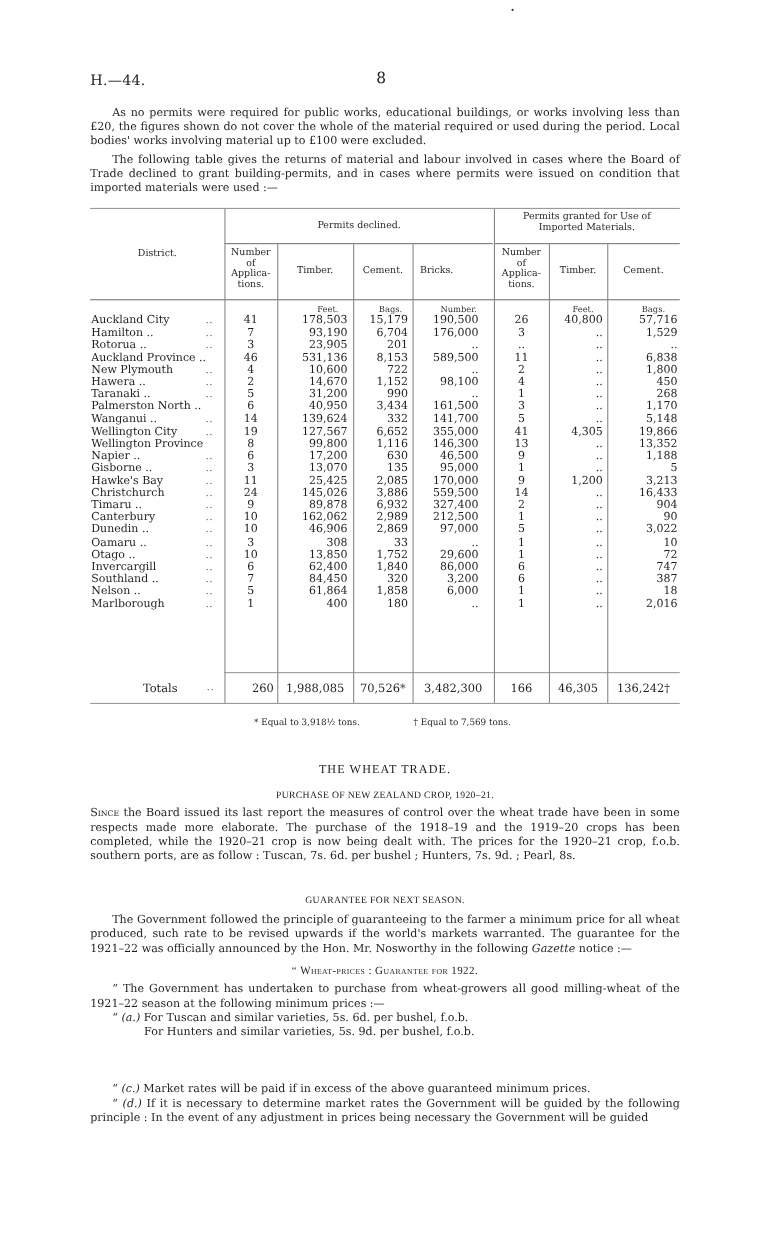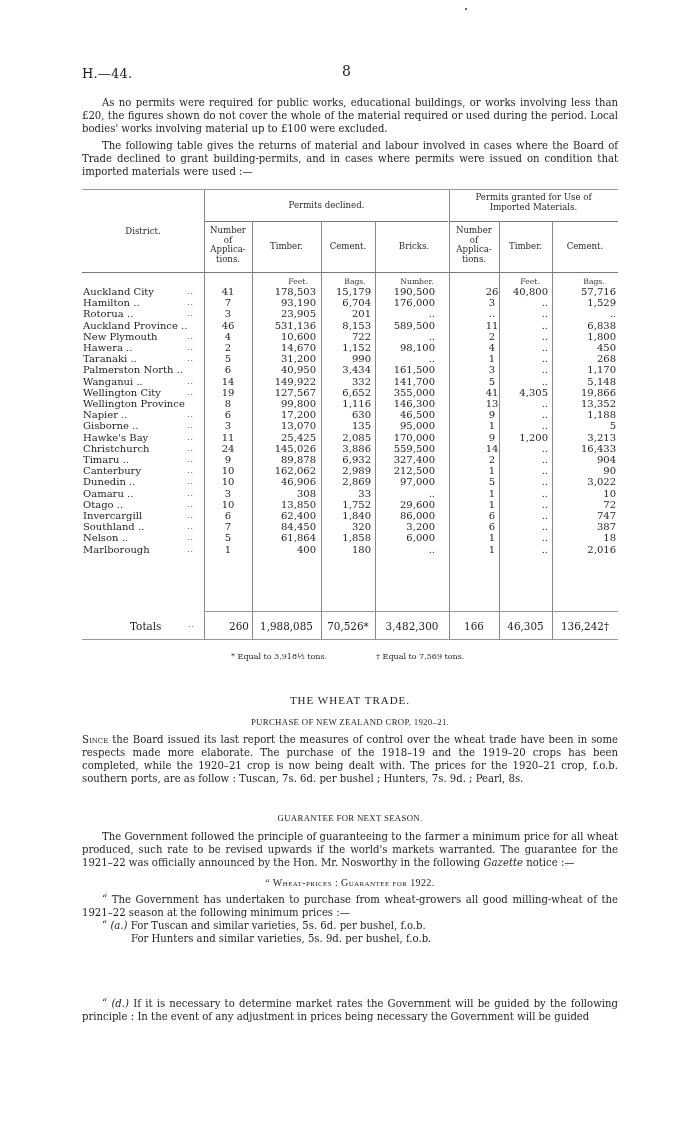--- a/index.html
+++ b/index.html
@@ -22,21 +22,21 @@
   .unit { position: absolute; text-align: center; font-size: 7.6px; color: #333; }
   .rows { position: absolute; top: 97px; left: 0; width: 536px; }
   .row { position: absolute; left: 0; width: 536px; height: 11.2px; font-size: 10px; line-height: 11.2px; }
   .row span { position: absolute; white-space: nowrap; }
   .c-dist { left: 1px; width: 120px; text-align: left; }
   .c-dots { left: 105px; width: 14px; text-align: left; letter-spacing: 1px; font-size: 8px; }
   .c-n1 { left: 122px; width: 48px; text-align: center; }
   .c-t1 { left: 170px; width: 64px; text-align: right; }
   .c-c1 { left: 239px; width: 50px; text-align: right; }
   .c-b1 { left: 293px; width: 60px; text-align: right; }
-  .c-n2 { left: 367px; width: 50px; text-align: center; padding-left: 18px; }
+  .c-n2 { left: 367px; width: 50px; text-align: center; }
   .c-t2 { left: 417px; width: 49px; text-align: right; }
   .c-c2 { left: 470px; width: 64px; text-align: right; }
   .totals { position: absolute; top: 428px; left: 0; width: 536px; height: 20px; font-size: 10.4px; }
   .totals span { position: absolute; white-space: nowrap; }
   .footnotes { position: absolute; top: 652px; left: 0; width: 700px; font-size: 8px; }
   .fn1 { position: absolute; left: 231px; }
   .fn2 { position: absolute; left: 376px; }
 
   .center { position: absolute; left: 82px; width: 536px; text-align: center; font-family: Liberation Serif, serif; }
   .h-main { top: 694px; font-size: 11px; letter-spacing: 1px; }
@@ -92,21 +92,21 @@
     </div>
 
     <div class="hcell" style="left:122px;top:37px;width:48px;">
       <div>Number</div>
       <div>of</div>
       <div>Applica-</div>
       <div>tions.</div>
     </div>
     <div class="hcell" style="left:170px;top:53px;width:69px;">Timber.</div>
     <div class="hcell" style="left:239px;top:53px;width:54px;">Cement.</div>
-    <div class="hcell" style="left:295px;top:53px;width:74px;text-align:center;">Bricks.</div>
+    <div class="hcell" style="left:278px;top:53px;width:74px;text-align:center;">Bricks.</div>
     <div class="hcell" style="left:367px;top:37px;width:50px;">
       <div>Number</div>
       <div>of</div>
       <div>Applica-</div>
       <div>tions.</div>
     </div>
     <div class="hcell" style="left:417px;top:53px;width:53px;">Timber.</div>
     <div class="hcell" style="left:470px;top:53px;width:66px;">Cement.</div>
 
     <div class="unit" style="left:196px;top:88px;width:40px;">Feet.</div>
@@ -201,21 +201,21 @@
           <span class="c-c1">3,434</span>
           <span class="c-b1">161,500</span>
           <span class="c-n2">3</span>
           <span class="c-t2">..</span>
           <span class="c-c2">1,170</span>
         </div>
       <div class="row" style="top:89.6px">
           <span class="c-dist">Wanganui ..</span>
           <span class="c-dots">..</span>
           <span class="c-n1">14</span>
-          <span class="c-t1">149,922</span>
+          <span class="c-t1">139,624</span>
           <span class="c-c1">332</span>
           <span class="c-b1">141,700</span>
           <span class="c-n2">5</span>
           <span class="c-t2">..</span>
           <span class="c-c2">5,148</span>
         </div>
       <div class="row" style="top:100.8px">
           <span class="c-dist">Wellington City</span>
           <span class="c-dots">..</span>
           <span class="c-n1">19</span>
@@ -408,14 +408,15 @@
   <p class="para p4"><span>The Government followed the principle of guaranteeing to the farmer a minimum price for all wheat produced, such rate to be revised upwards if the world's markets warranted. The guarantee for the 1921–22 was officially announced by the Hon. Mr. Nosworthy in the following </span><i>Gazette</i><span> notice :—</span></p>
 
   <div class="center h-quote">“ Wheat-prices : Guarantee for 1922.</div>
   <p class="para p5">“ The Government has undertaken to purchase from wheat-growers all good milling-wheat of the 1921–22 season at the following minimum prices :—</p>
 
   <div class="list li-a" style="position:absolute;height:40px;">
     <span class="line" style="left:20px;top:0;"><span>“ </span><span class="lbl">(a.)</span> <span>For Tuscan and similar varieties, 5s. 6d. per bushel, f.o.b.</span></span>
     <span class="line" style="left:49px;top:13px;">For Hunters and similar varieties, 5s. 9d. per bushel, f.o.b.</span>
   </div>
 
+  <p class="para p-c li-c"><span>“ </span><span class="lbl">(c.)</span><span> Market rates will be paid if in excess of the above guaranteed minimum prices.</span></p>
   <p class="para p-d li-d"><span>“ </span><span class="lbl">(d.)</span><span> If it is necessary to determine market rates the Government will be guided by the following principle : In the event of any adjustment in prices being necessary the Government will be guided</span></p>
 </div>
 
 </body></html>

